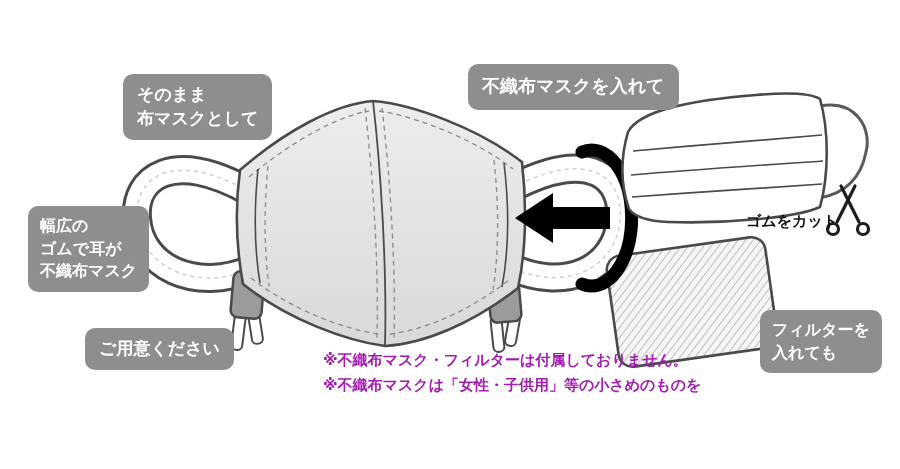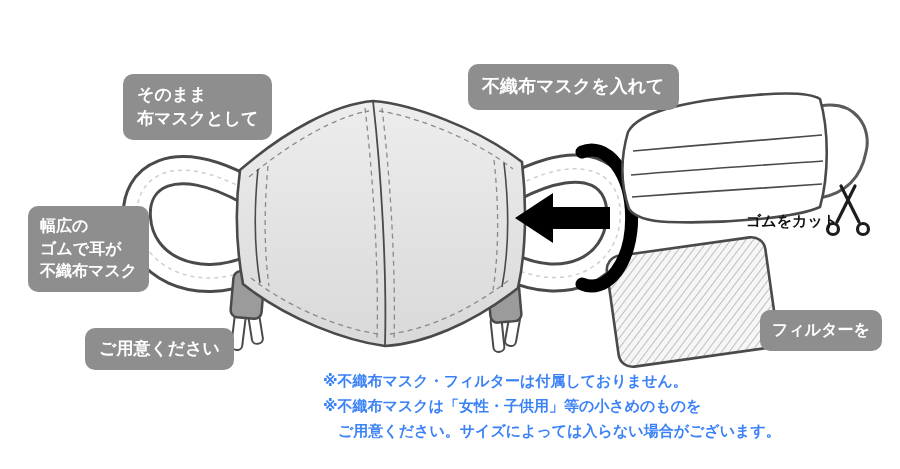--- a/index.html
+++ b/index.html
@@ -9,22 +9,22 @@
   }
   .art{position:absolute;left:0;top:0;z-index:1;}
   .label{
     position:absolute;z-index:2;background:#8e8e8e;color:#ffffff;
     border-radius:10px;padding:9px 14px;font-weight:700;font-size:17px;
     line-height:1.42;white-space:nowrap;
   }
   .label.big{font-size:18px;padding:10px 14px;}
   .label.small{font-size:16px;padding:9px 12px;}
   .notes{
-    position:absolute;left:323px;top:347px;z-index:2;color:#3b82f6;
-    font-size:15px;font-weight:700;line-height:1.68;white-space:nowrap;margin-top:21px;
+    position:absolute;left:323px;top:347px;z-index:2;color:#a21caf;
+    font-size:15px;font-weight:700;line-height:1.68;white-space:nowrap;
   }
   .notes .indent{padding-left:15px;}
   .cut-label{
     position:absolute;left:746px;top:212px;z-index:2;color:#111111;
     font-size:15px;font-weight:700;white-space:nowrap;
   }
 </style>
 </head>
 <body>
 
@@ -119,23 +119,23 @@
   <div class="label" style="left:85px;top:328px;">
     <div>ご用意ください</div>
   </div>
 
   <div class="label big" style="left:468px;top:64px;">
     <div>不織布マスクを入れて</div>
   </div>
 
   <div class="label small" style="left:760px;top:310px;">
     <div>フィルターを</div>
+    <div>入れても</div>
   </div>
 
   <div class="cut-label">ゴムをカット</div>
 
   <div class="notes">
     <div>※不織布マスク・フィルターは付属しておりません。</div>
     <div>※不織布マスクは「女性・子供用」等の小さめのものを</div>
-    <div class="indent">ご用意ください。サイズによっては入らない場合がございます。</div>
   </div>
 
 </div>
 
 </body></html>

